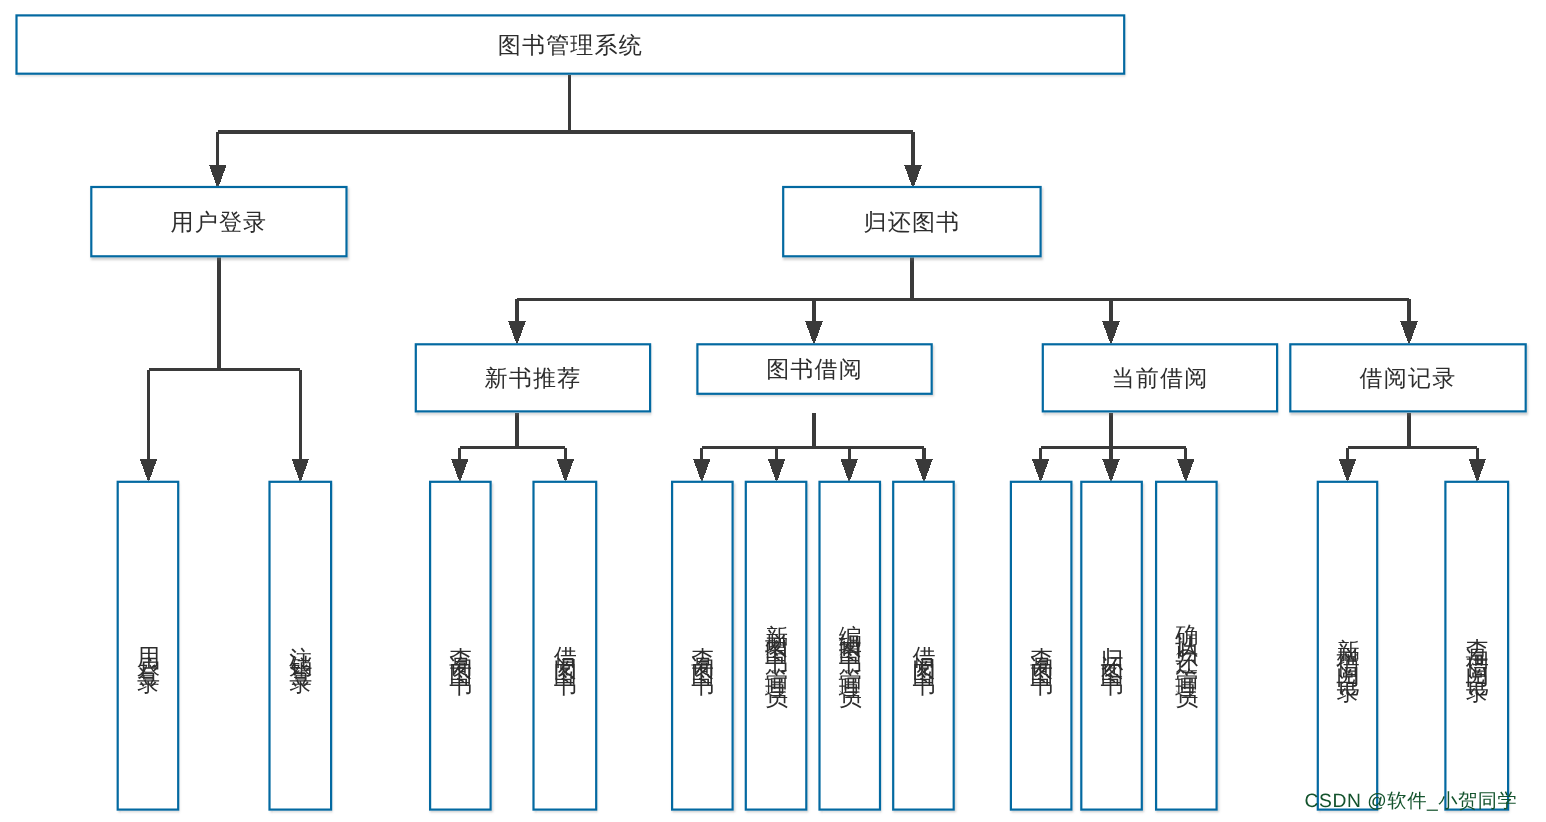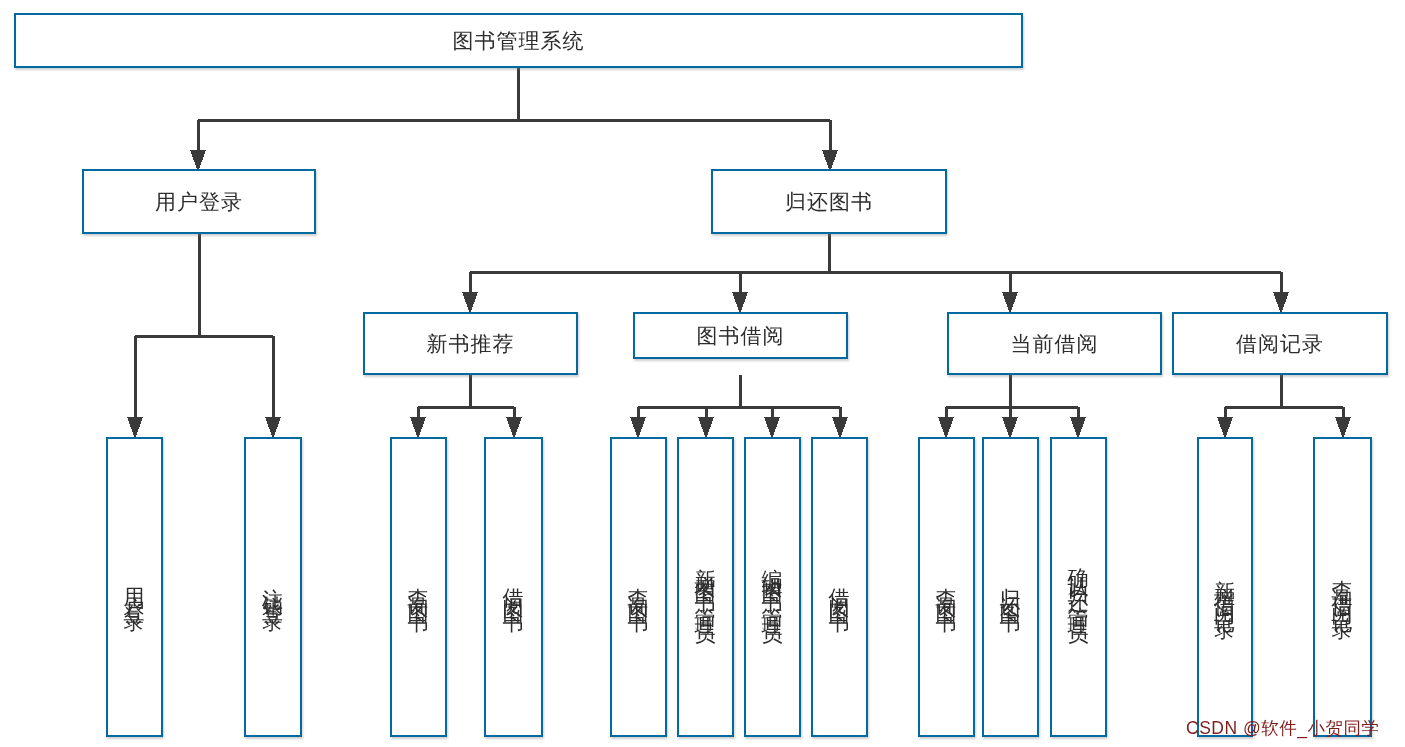--- a/index.html
+++ b/index.html
@@ -52,21 +52,21 @@
     line-height: 1;
     white-space: nowrap;
   }
 
   
   .n-root  { left: 14px;   top: 13px;  width: 1009px; height: 55px; }
   
   .n-login { left: 82px;   top: 169px; width: 234px;  height: 65px; }
   .n-mgmt  { left: 711px;  top: 169px; width: 236px;  height: 65px; }
   
-  .n-rec   { left: 363px;  top: 312px; width: 215px;  height: 63px; }
+  .n-rec   { left: 377px;  top: 312px; width: 215px;  height: 63px; }
   .n-bor   { left: 633px;  top: 312px; width: 215px;  height: 47px; }
   .n-cur   { left: 903px;  top: 312px; width: 215px;  height: 63px; margin-left: 44px; }
   .n-rcd   { left: 1172px; top: 312px; width: 216px;  height: 63px; }
   
   .leaf    { top: 437px; height: 300px; }
   .l-a1 { left: 106px;  width: 57px; }
   .l-a2 { left: 244px;  width: 58px; }
   .l-b1 { left: 390px;  width: 57px; }
   .l-b2 { left: 484px;  width: 59px; }
   .l-c1 { left: 610px;  width: 57px; }
@@ -77,21 +77,21 @@
   .l-d2 { left: 982px;  width: 57px; }
   .l-d3 { left: 1050px; width: 57px; }
   .l-e1 { left: 1197px; width: 56px; }
   .l-e2 { left: 1313px; width: 59px; }
 
   .watermark {
     position: absolute;
     left: 1186px;
     top: 716px;
     font-size: 17.5px;
-    color: #7f1d1d;
+    color: #14532d;
     letter-spacing: 0.5px;
     white-space: nowrap;
     z-index: 5;
   }
 </style>
 </head>
 <body>
 
 <div class="canvas">
 

